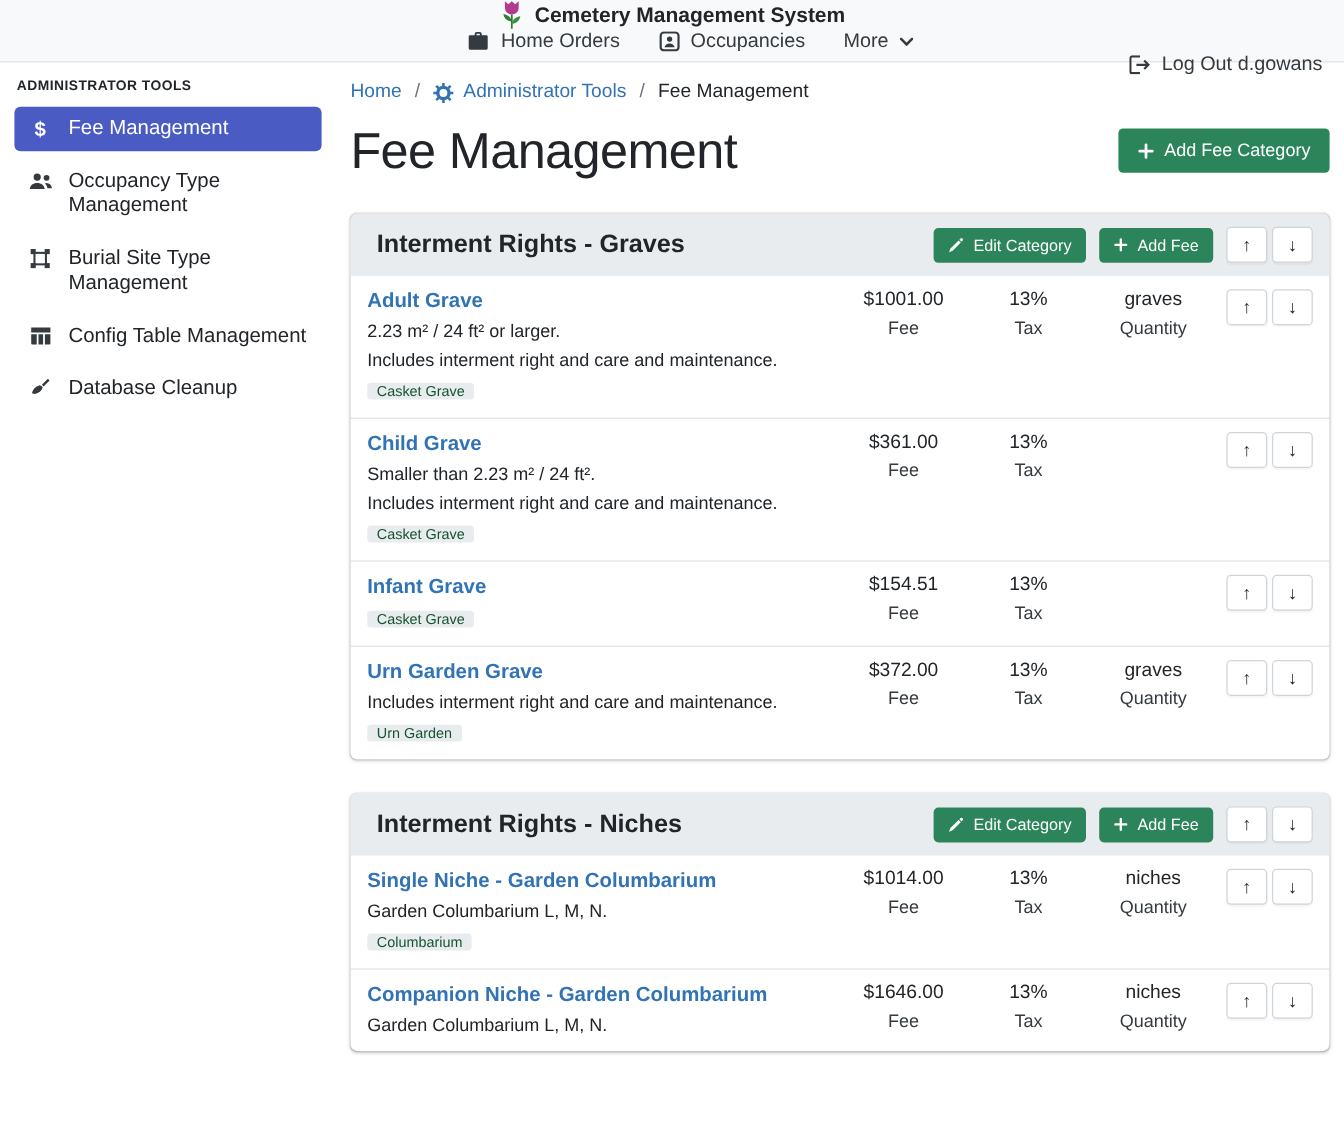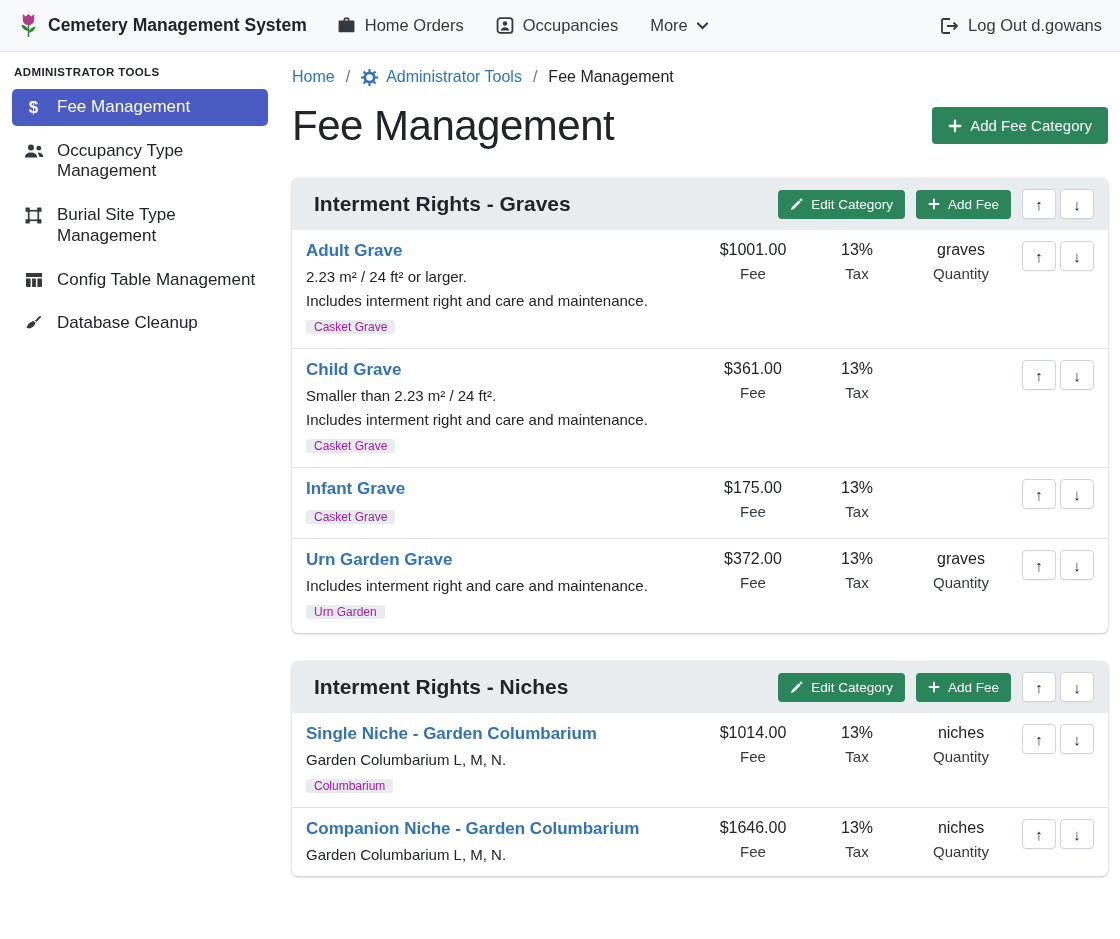--- a/index.html
+++ b/index.html
@@ -7,21 +7,21 @@
     --header-bg:#e9ecef; --navbar-bg:#f8f9fa; --border:#dee2e6;
   }
   *{box-sizing:border-box;}
   html,body{width:1120px;height:939px;margin:0;overflow:hidden;background:#fff;
     font-family:"Liberation Sans",sans-serif;color:#212529;}
   a{text-decoration:none;color:inherit;cursor:pointer;}
   button{cursor:pointer;font-family:inherit;}
 
   
   .navbar{height:52px;background:var(--navbar-bg);border-bottom:1px solid var(--border);
-    display:flex;align-items:center;padding:0 18px;}
+    display:flex;align-items:center;padding:0 18px;flex-direction:column;}
   .brand{display:flex;align-items:center;gap:9px;font-weight:700;font-size:17.5px;color:#212529;}
   .nav-links{display:flex;align-items:center;margin-left:30px;gap:32px;}
   .nav-item{display:flex;align-items:center;gap:9px;font-size:16.5px;color:#343a40;}
   .logout{margin-left:auto;display:flex;align-items:center;gap:9px;font-size:16.5px;color:#343a40;}
   .icon{display:inline-flex;align-items:center;justify-content:center;color:inherit;}
 
   
   .layout{display:flex;height:887px;}
   .sidebar{width:280px;flex:none;padding-top:14px;}
   .sidebar-heading{font-size:11.5px;font-weight:700;letter-spacing:.4px;color:#212529;
@@ -60,21 +60,21 @@
     font-size:15px;color:#212529;display:inline-flex;align-items:center;justify-content:center;
     padding:0;box-shadow:0 1px 1px rgba(0,0,0,.04);}
   .arrow-pair{display:flex;gap:4px;}
 
   .fee-row{display:grid;grid-template-columns:1fr 106px 102px 106px 80px;
     padding:11px 14px 13px;border-top:1px solid var(--border);}
   .fee-row:first-child{border-top:none;}
   .fee-name{font-size:17px;font-weight:700;color:var(--link);}
   .fee-desc{font-size:15px;margin-top:7px;color:#212529;}
   .badge-wrap{margin-top:8px;}
-  .badge{display:inline-block;background:#e9ecef;color:#a21caf;font-size:12px;
+  .badge{display:inline-block;background:#e9ecef;color:#14532d;font-size:12px;
     padding:0 8px;border-radius:3px;}
   .fee-col{text-align:center;}
   .fee-col .val{font-size:16px;}
   .fee-col .lbl{font-size:15px;margin-top:6px;color:#343a40;}
   .fee-arrows{display:flex;gap:4px;justify-content:flex-end;align-items:flex-start;}
 </style>
 </head>
 <body>
 
 <header class="navbar">
@@ -294,21 +294,21 @@
             <button class="arrow-btn">↓</button>
           </div>
         </div>
 
         <div class="fee-row">
           <div class="fee-main">
             <a class="fee-name">Infant Grave</a>
             <div class="badge-wrap"><span class="badge">Casket Grave</span></div>
           </div>
           <div class="fee-col">
-            <div class="val">$175.00</div>
+            <div class="val">$154.51</div>
             <div class="lbl">Fee</div>
           </div>
           <div class="fee-col">
             <div class="val">13%</div>
             <div class="lbl">Tax</div>
           </div>
           <div class="fee-col"></div>
           <div class="fee-arrows">
             <button class="arrow-btn">↑</button>
             <button class="arrow-btn">↓</button>

